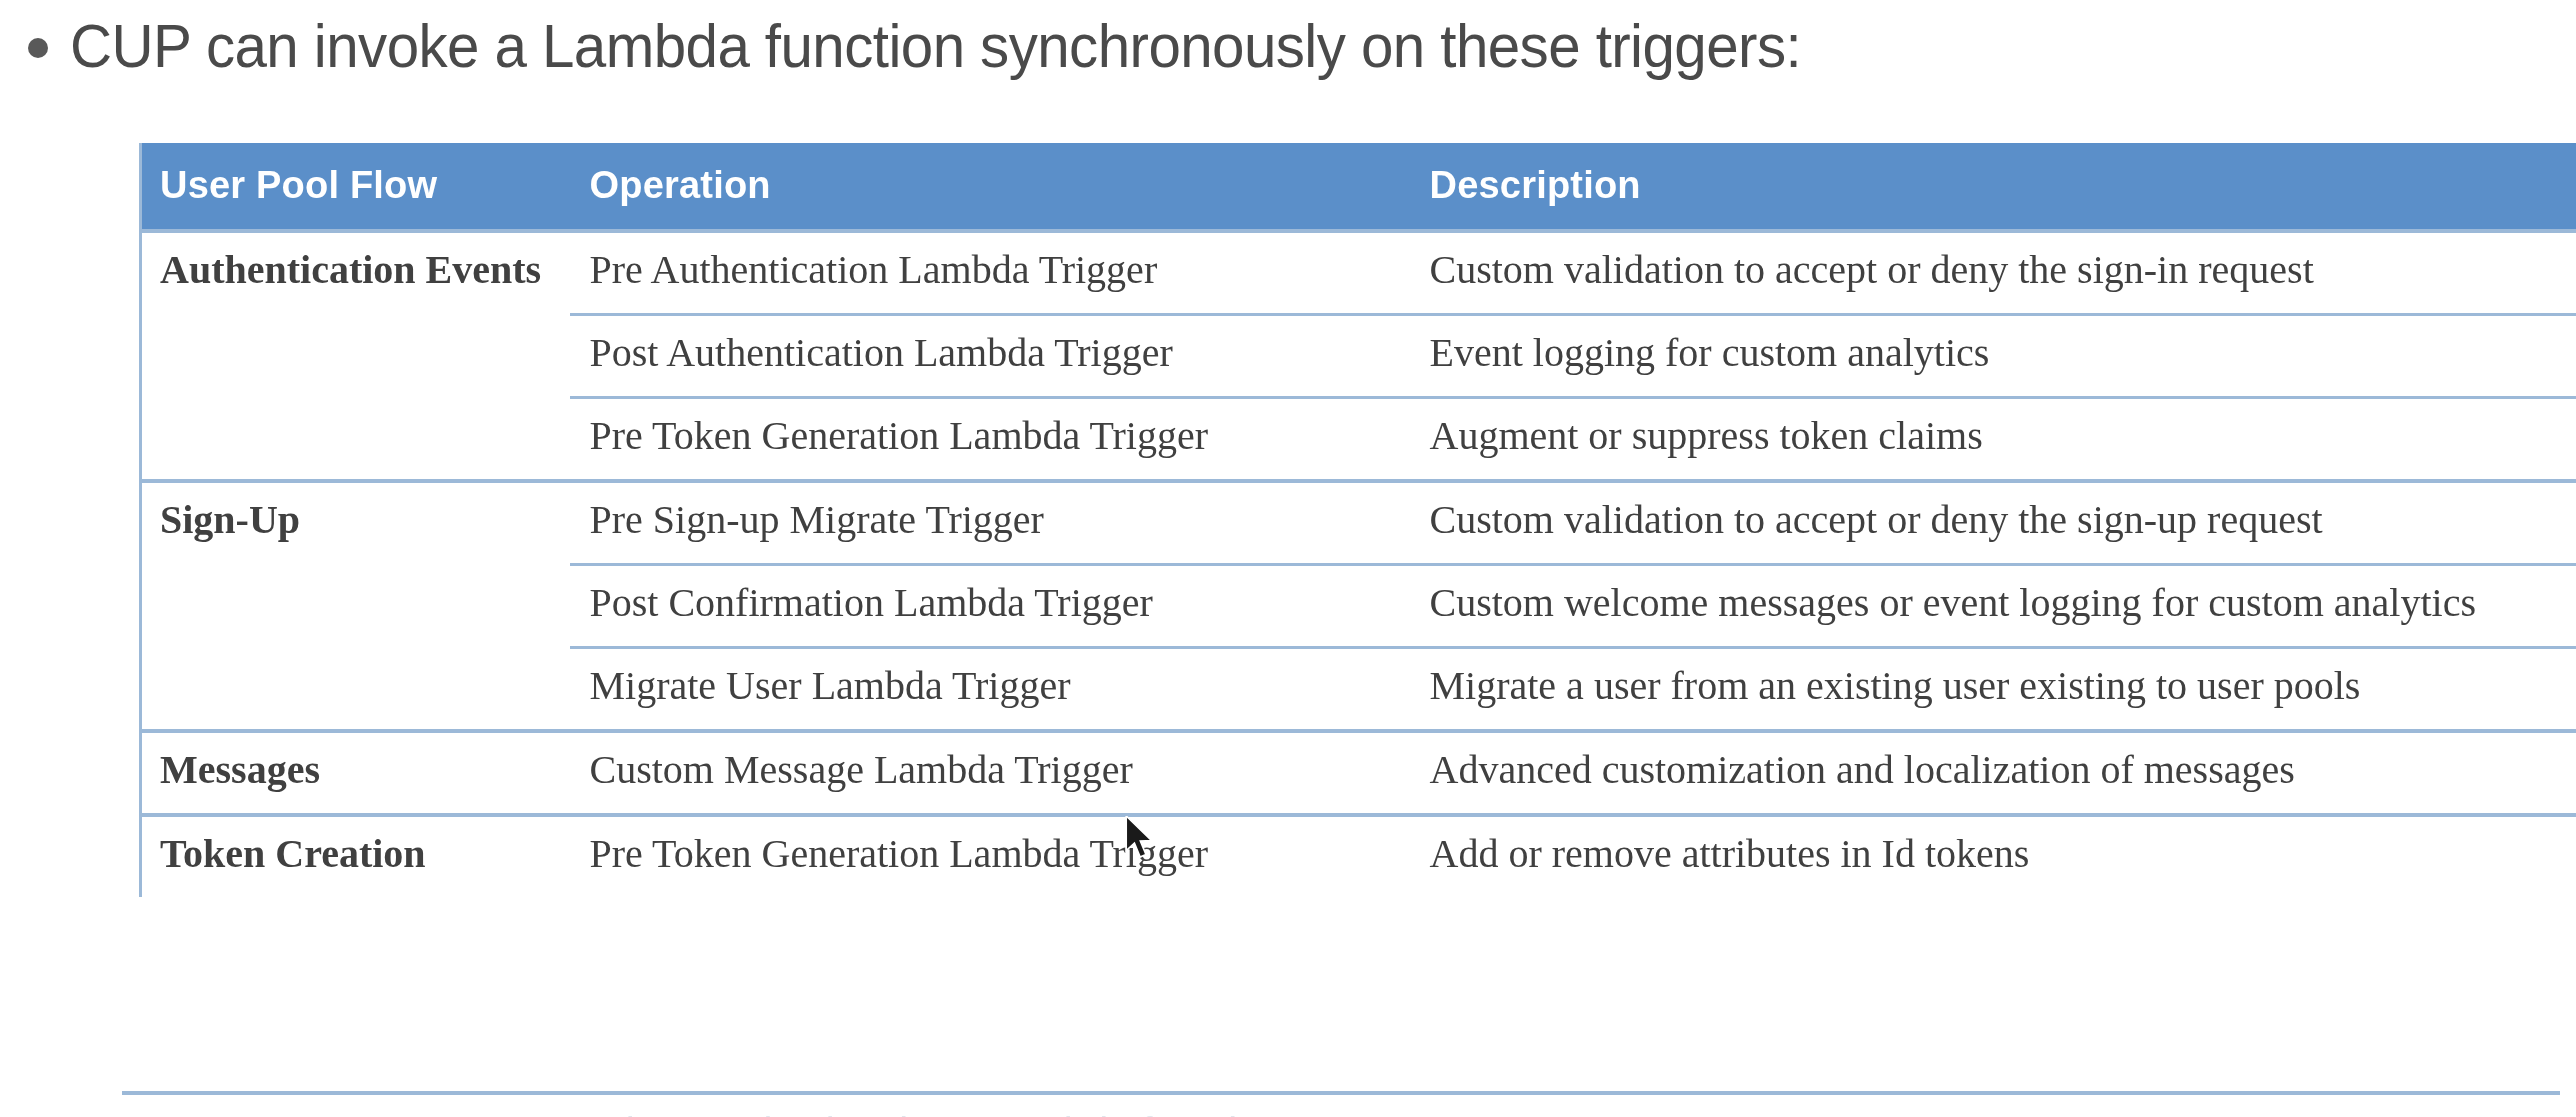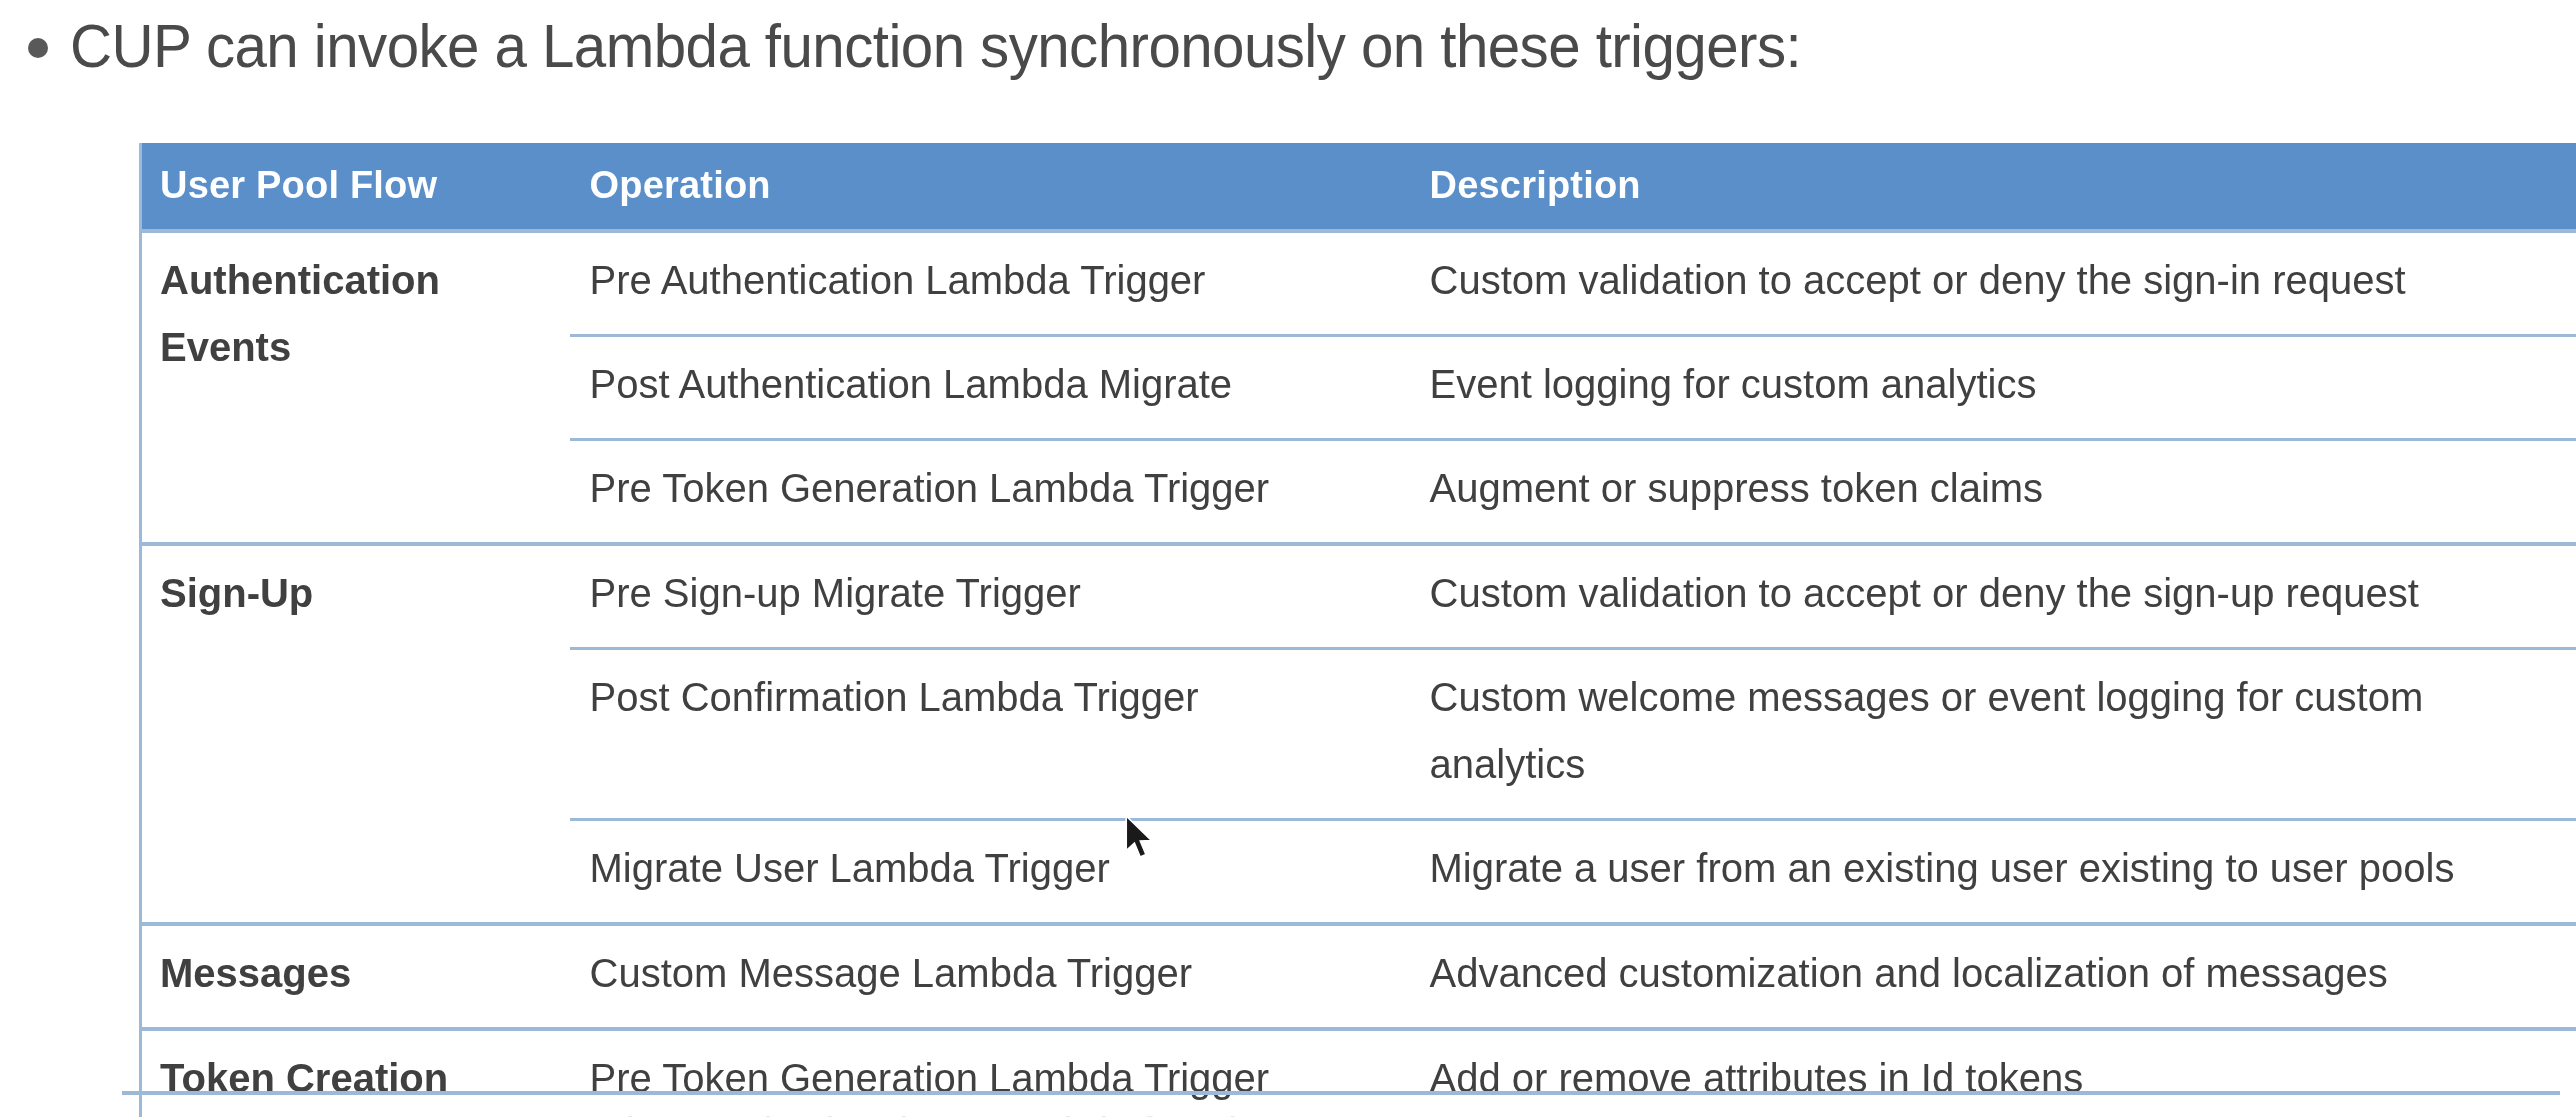--- a/index.html
+++ b/index.html
@@ -70,25 +70,26 @@
     padding: 14px 0 16px 18px;
     letter-spacing: 0.2px;
     vertical-align: middle;
     height: 56px;
   }
   .trigger-table th.col-op { padding-left: 20px; }
   .trigger-table th.col-desc { padding-left: 22px; }
 
   .trigger-table td {
     font-size: 40px;
-    line-height: 67px;
+    line-height: 46px;
     color: #404040;
     vertical-align: top;
     padding: 14px 18px 20px 18px;
     background: #ffffff;
+    font-family: Liberation Serif, serif;
   }
   .trigger-table td.flow {
     font-weight: bold;
     padding-left: 18px;
     padding-right: 10px;
   }
   .trigger-table td.op { padding-left: 20px; }
   .trigger-table td.desc { padding-left: 22px; padding-right: 24px; }
 
   
@@ -159,21 +160,21 @@
     </tr>
   </thead>
   <tbody>
 
     <tr class="section-start">
       <td class="flow" rowspan="3">Authentication Events</td>
       <td class="op">Pre Authentication Lambda Trigger</td>
       <td class="desc">Custom validation to accept or deny the sign-in request</td>
     </tr>
     <tr class="sub-row">
-      <td class="op">Post Authentication Lambda Migrate</td>
+      <td class="op">Post Authentication Lambda Trigger</td>
       <td class="desc">Event logging for custom analytics</td>
     </tr>
     <tr class="sub-row">
       <td class="op">Pre Token Generation Lambda Trigger</td>
       <td class="desc">Augment or suppress token claims</td>
     </tr>
 
     <tr class="section-start">
       <td class="flow" rowspan="3">Sign-Up</td>
       <td class="op">Pre Sign-up Migrate Trigger</td>

